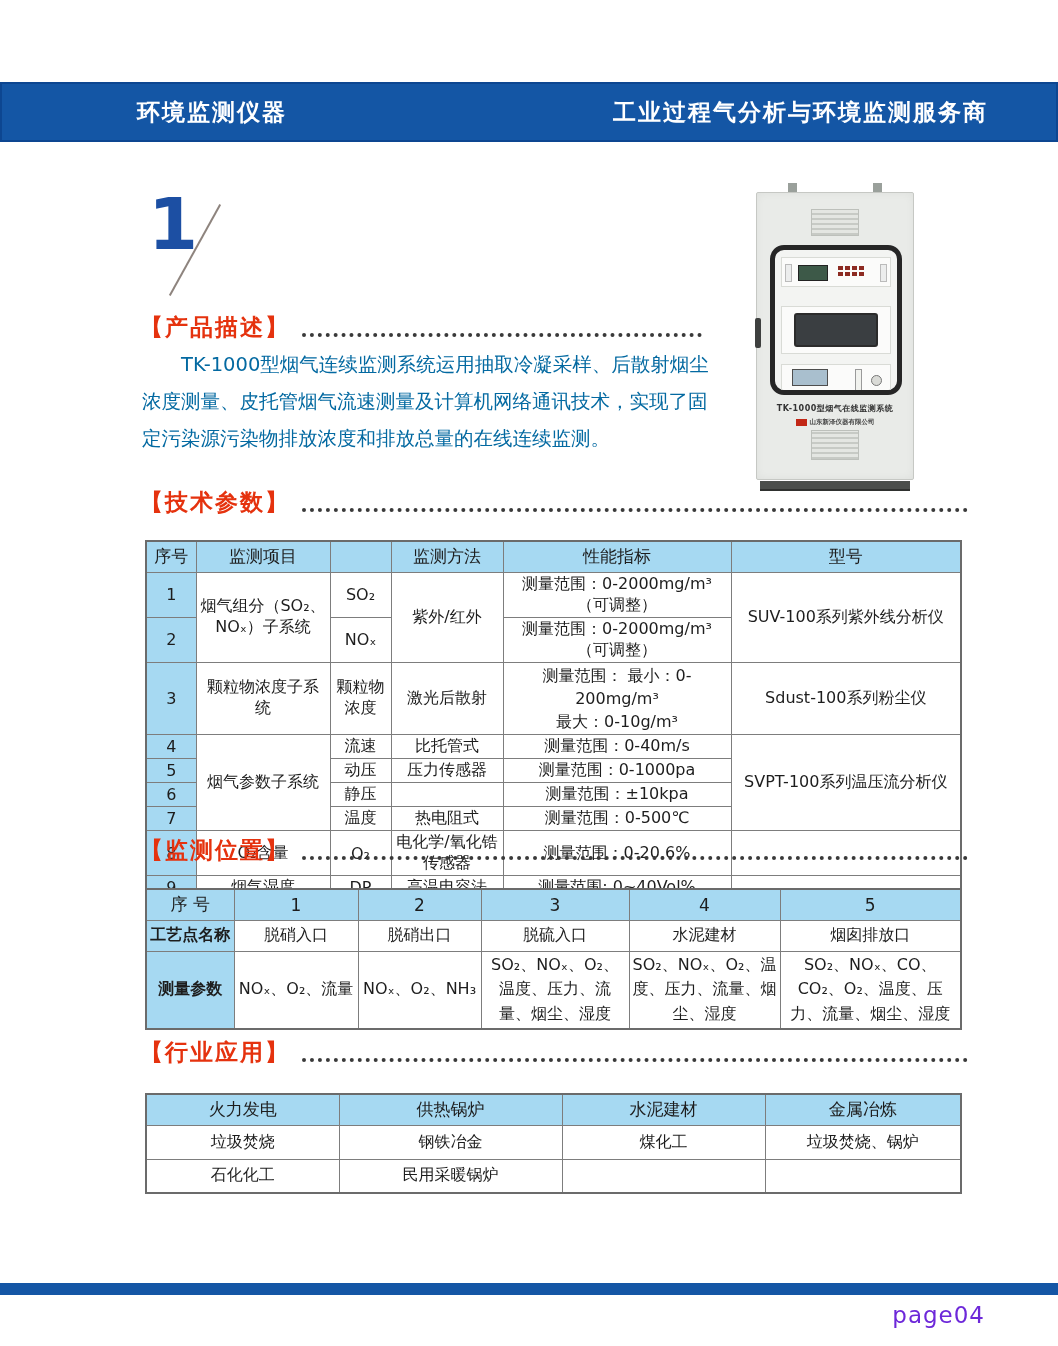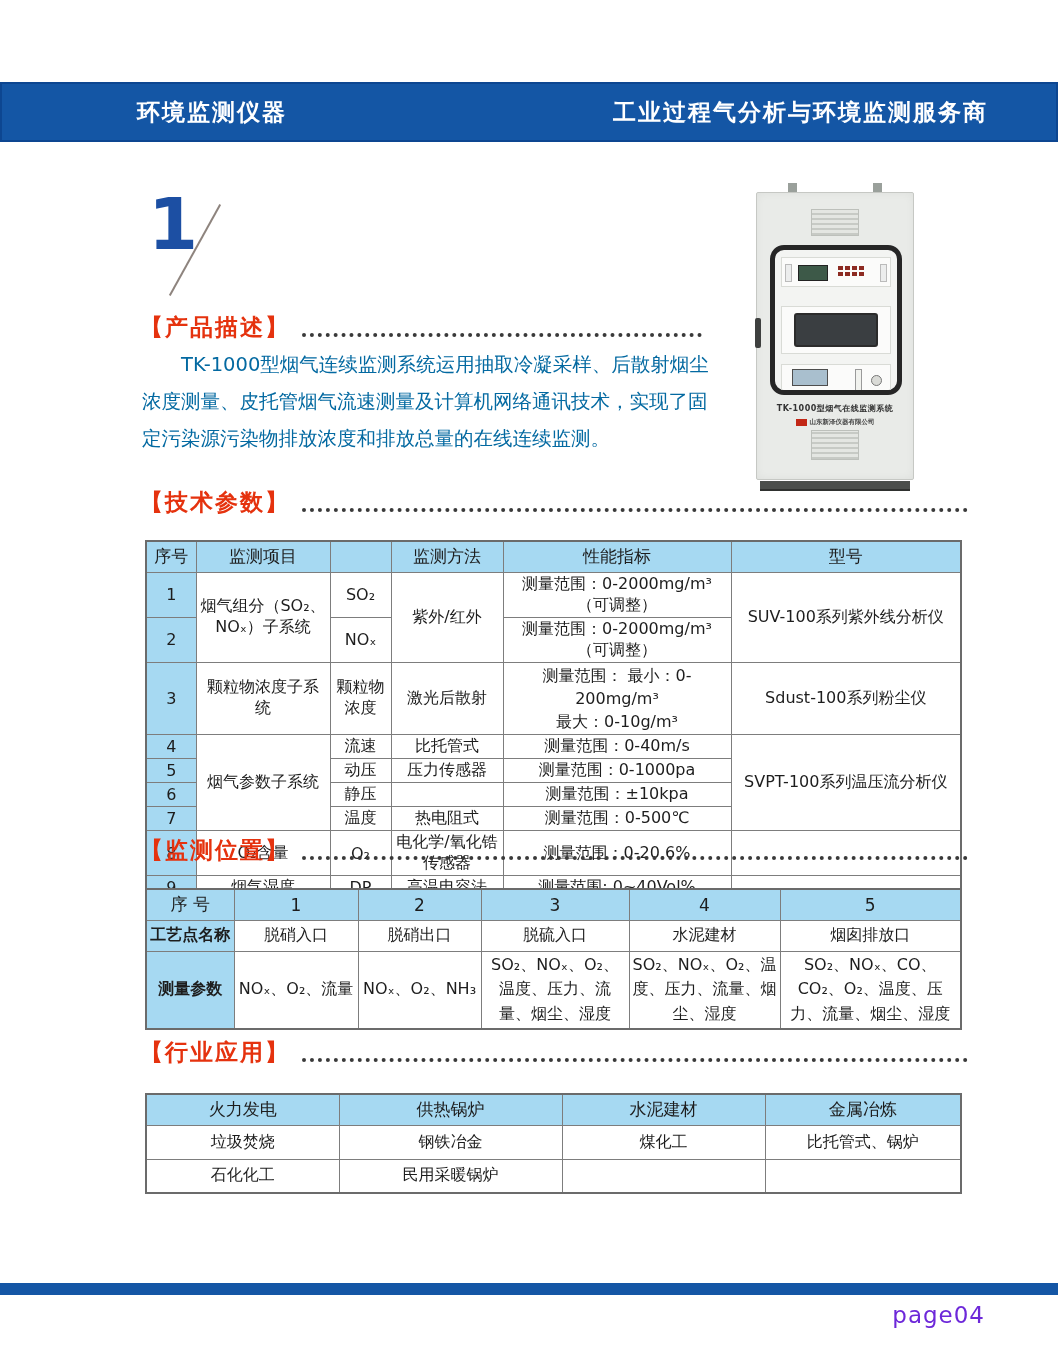--- a/index.html
+++ b/index.html
@@ -303,21 +303,21 @@
       <tr class="th-row ind-h">
         <td>火力发电</td>
         <td>供热锅炉</td>
         <td>水泥建材</td>
         <td>金属冶炼</td>
       </tr>
       <tr class="ind-r">
         <td>垃圾焚烧</td>
         <td>钢铁冶金</td>
         <td>煤化工</td>
-        <td>比托管式、锅炉</td>
+        <td>垃圾焚烧、锅炉</td>
       </tr>
       <tr class="ind-r">
         <td>石化化工</td>
         <td>民用采暖锅炉</td>
         <td></td>
         <td></td>
       </tr>
       </tbody>
     </table>
   </div>

